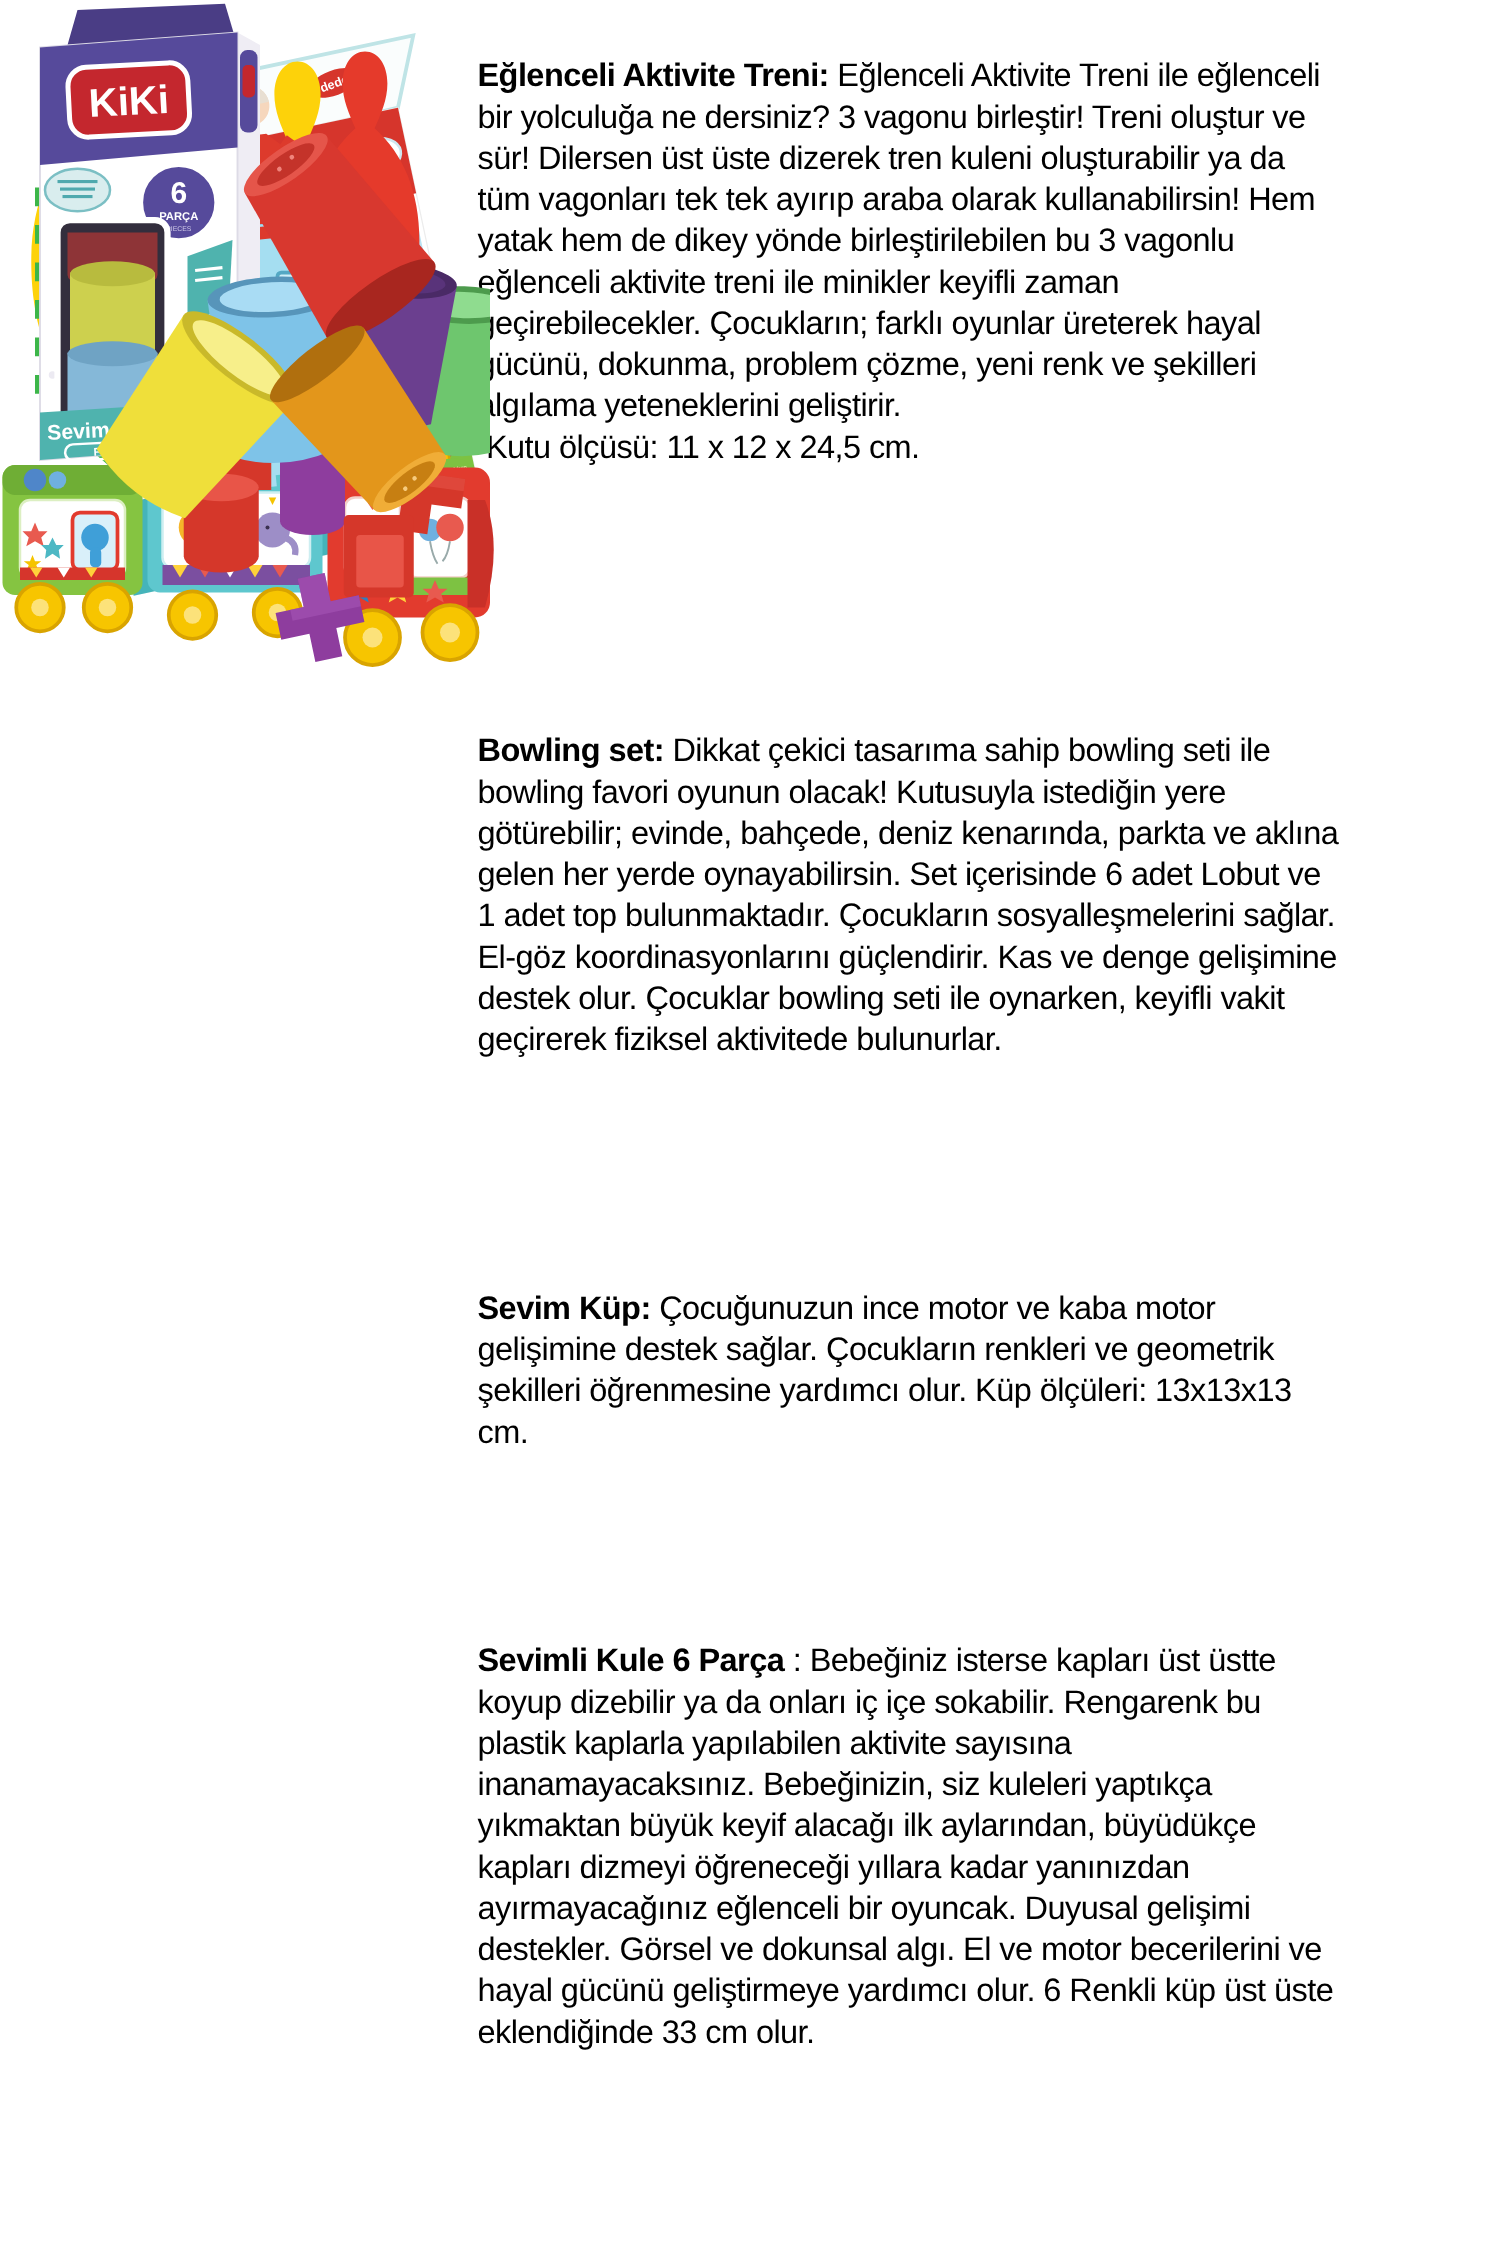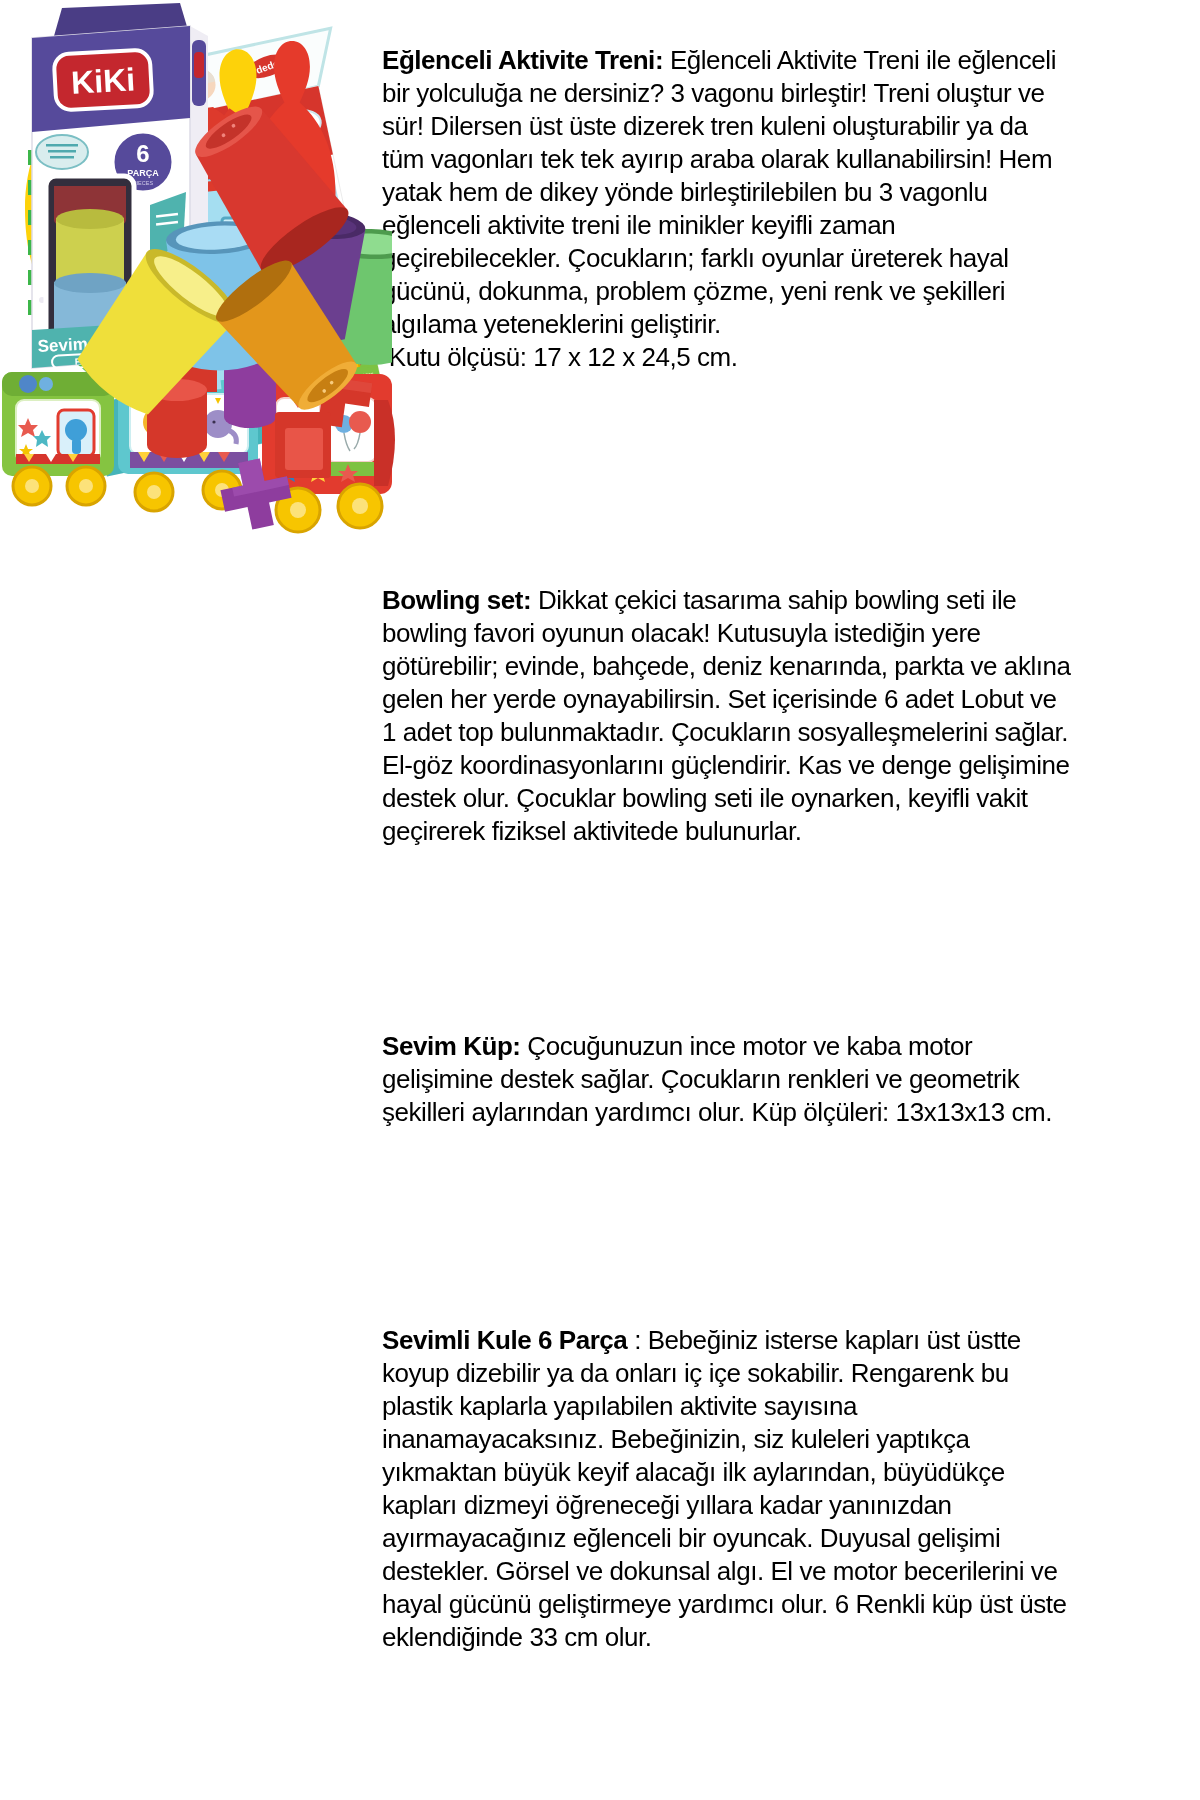--- a/index.html
+++ b/index.html
@@ -202,21 +202,21 @@
           <circle cx="36" cy="180" r="22" fill="#f7c500" stroke="#d9a400" stroke-width="3"></circle>
           <circle cx="36" cy="180" r="8" fill="#fce27a"></circle>
           <circle cx="98" cy="176" r="22" fill="#f7c500" stroke="#d9a400" stroke-width="3"></circle>
           <circle cx="98" cy="176" r="8" fill="#fce27a"></circle>
         </g>
       </g>
     </svg>
   </div>
   <div class="desc" style="top:44px;">
     <p><b>Eğlenceli Aktivite Treni:</b> <span>Eğlenceli Aktivite Treni ile eğlenceli bir yolculuğa ne dersiniz? 3 vagonu birleştir! Treni oluştur ve sür! Dilersen üst üste dizerek tren kuleni oluşturabilir ya da tüm vagonları tek tek ayırıp araba olarak kullanabilirsin! Hem yatak hem de dikey yönde birleştirilebilen bu 3 vagonlu eğlenceli aktivite treni ile minikler keyifli zaman geçirebilecekler. Çocukların; farklı oyunlar üreterek hayal gücünü, dokunma, problem çözme, yeni renk ve şekilleri algılama yeteneklerini geliştirir.</span></p>
-    <div class="size"> Kutu ölçüsü: 17 x 12 x 24,5 cm.</div>
+    <div class="size"> Kutu ölçüsü: 11 x 12 x 24,5 cm.</div>
   </div>
 </section>
 
 <section class="product">
   <div class="figure" style="left:0;top:515;">
     <svg width="392" height="372" viewBox="0 0 392 372">
       <defs>
         <path id="pin" d="M0,4 C8,4 14,12 14,24 C14,34 10,43 6,52 C24,68 34,92 34,122 C34,164 19,192 0,192 C-19,192 -34,164 -34,122 C-34,92 -24,68 -6,52 C-10,43 -14,34 -14,24 C-14,12 -8,4 0,4 Z"></path>
       </defs>
       <g>
@@ -347,21 +347,21 @@
           <rect x="285" y="428" width="38" height="42" rx="3" fill="#e85548"></rect>
         </g>
         <g transform="translate(256,494) rotate(-12)">
           <path d="M-11,-34 h22 v23 h23 v22 h-23 v23 h-22 v-23 h-23 v-22 h23 Z" fill="#8e3d9e"></path>
           <path d="M-11,-34 h22 v23 h23 v9 h-56 v-9 h11 Z" fill="#a555b5" opacity="0.6"></path>
         </g>
       </g>
     </svg>
   </div>
   <div class="desc" style="top:1030px;">
-    <p><b>Sevim Küp:</b> <span>Çocuğunuzun ince motor ve kaba motor gelişimine destek sağlar. Çocukların renkleri ve geometrik şekilleri aylarından yardımcı olur. Küp ölçüleri: 13x13x13 cm.</span></p>
+    <p><b>Sevim Küp:</b> <span>Çocuğunuzun ince motor ve kaba motor gelişimine destek sağlar. Çocukların renkleri ve geometrik şekilleri öğrenmesine yardımcı olur. Küp ölçüleri: 13x13x13 cm.</span></p>
 
   </div>
 </section>
 
 <section class="product">
   <div class="figure" style="left:0;top:1380;">
     <svg width="392" height="420" viewBox="0 0 392 420">
 
       <g>
         <polygon points="62,8 180,3 188,30 54,36" fill="#4a3d85"></polygon>
@@ -451,16 +451,16 @@
           <path d="M-36,-58 L36,-58 L47,62 L-47,62 Z" fill="#e3961b"></path>
           <ellipse cx="0" cy="-58" rx="36" ry="12" fill="#f0ad37"></ellipse>
           <ellipse cx="0" cy="-58" rx="25" ry="8" fill="#c77f12"></ellipse>
           <circle cx="-5" cy="-58" r="1.8" fill="#f7cb7d"></circle>
             <circle cx="6" cy="-60" r="1.8" fill="#f7cb7d"></circle>
           <ellipse cx="0" cy="62" rx="47" ry="13" fill="#b06f0e"></ellipse>
         </g>
       </g>
     </svg>
   </div>
-  <div class="desc" style="top:1312px;margin-top:12px;">
+  <div class="desc" style="top:1312px;">
     <p><b>Sevimli Kule 6 Parça</b> <span>: Bebeğiniz isterse kapları üst üstte koyup dizebilir ya da onları iç içe sokabilir. Rengarenk bu plastik kaplarla yapılabilen aktivite sayısına inanamayacaksınız. Bebeğinizin, siz kuleleri yaptıkça yıkmaktan büyük keyif alacağı ilk aylarından, büyüdükçe kapları dizmeyi öğreneceği yıllara kadar yanınızdan ayırmayacağınız eğlenceli bir oyuncak. Duyusal gelişimi destekler. Görsel ve dokunsal algı. El ve motor becerilerini ve hayal gücünü geliştirmeye yardımcı olur. 6 Renkli küp üst üste eklendiğinde 33 cm olur.</span></p>
   </div>
 </section>
 
 </body></html>

